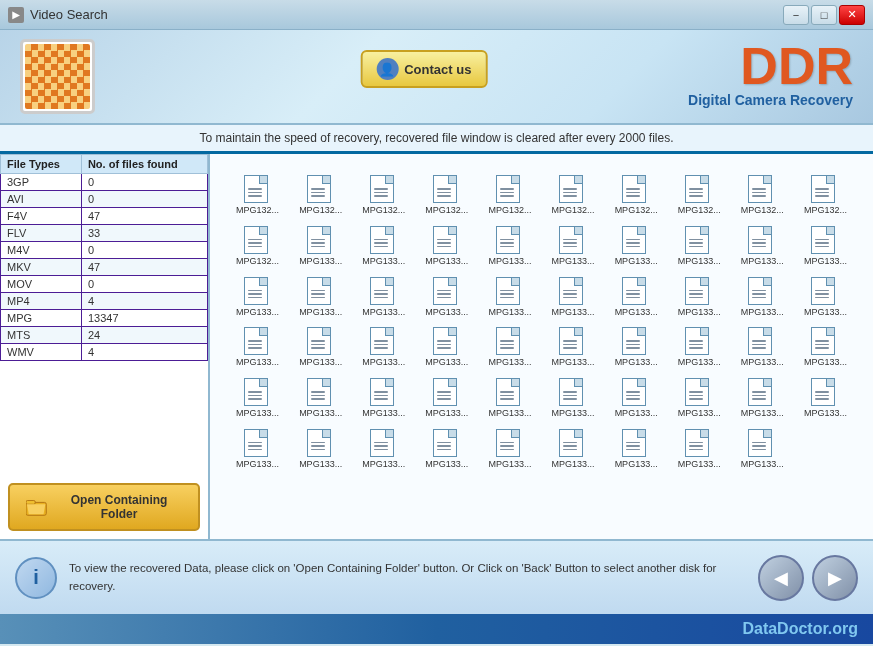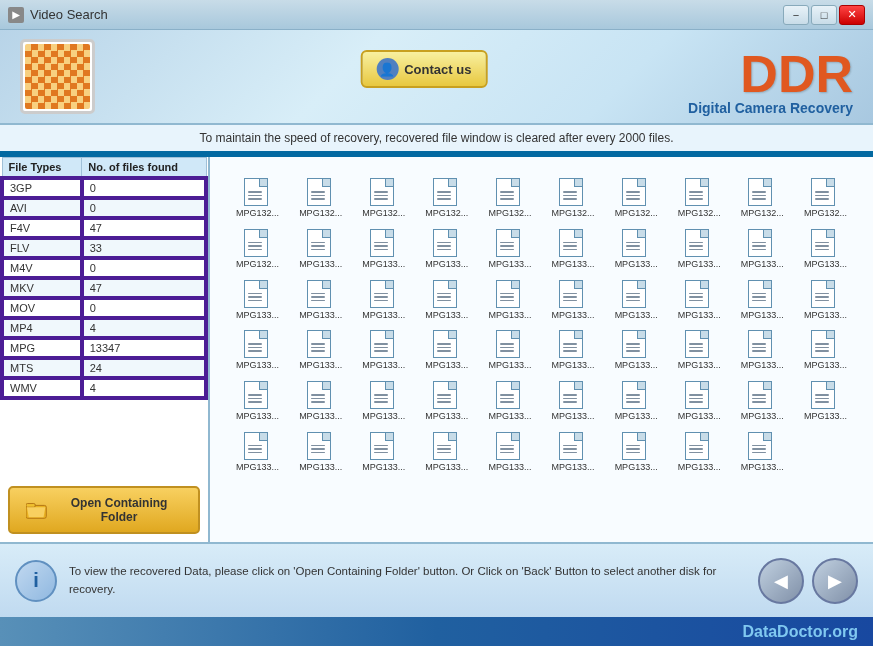--- a/index.html
+++ b/index.html
@@ -93,41 +93,41 @@
       background: #5080c0;
       border-radius: 50%;
       display: flex; align-items: center; justify-content: center;
       color: white;
       font-size: 13px;
     }
 
     .ddr-area {
       position: absolute;
       right: 20px;
-      top: 18px;
+      top: 10px;
       text-align: right;
     }
     .ddr-text {
       font-size: 52px;
       font-weight: bold;
       color: #e05820;
       line-height: 1;
       text-shadow: 1px 1px 2px rgba(0,0,0,0.2);
       font-family: Arial Black, Arial, sans-serif;
     }
     .ddr-subtitle {
       font-size: 14px;
       color: #2060a0;
       font-weight: 600;
     }
 
     
     .info-bar {
       background: #e8f4fc;
-      border-bottom: 6px solid #0369a1;
+      border-bottom: 3px solid #0369a1;
       padding: 6px 20px;
       text-align: center;
       font-size: 12px;
       color: #333;
     }
 
     
     .main-content {
       display: flex;
       height: 385px;
@@ -155,21 +155,21 @@
       background: #d0e8f8;
       border: 1px solid #a0c0d8;
       padding: 3px 6px;
       font-size: 11px;
       font-weight: bold;
       text-align: left;
       color: #222;
       margin-top: 16px;
     }
     .file-table td {
-      border: 4px solid #4c1d95;
+      border: 1px solid #4c1d95;
       padding: 2px 6px;
       font-size: 11px;
       color: #333;
     }
     .file-table tr:nth-child(even) td { background: #f0f8fc; }
     .file-table tr:nth-child(odd) td { background: white; }
 
     .open-folder-btn {
       background: linear-gradient(to bottom, #f8d060, #e0a820);
       border: 2px solid #c09020;

